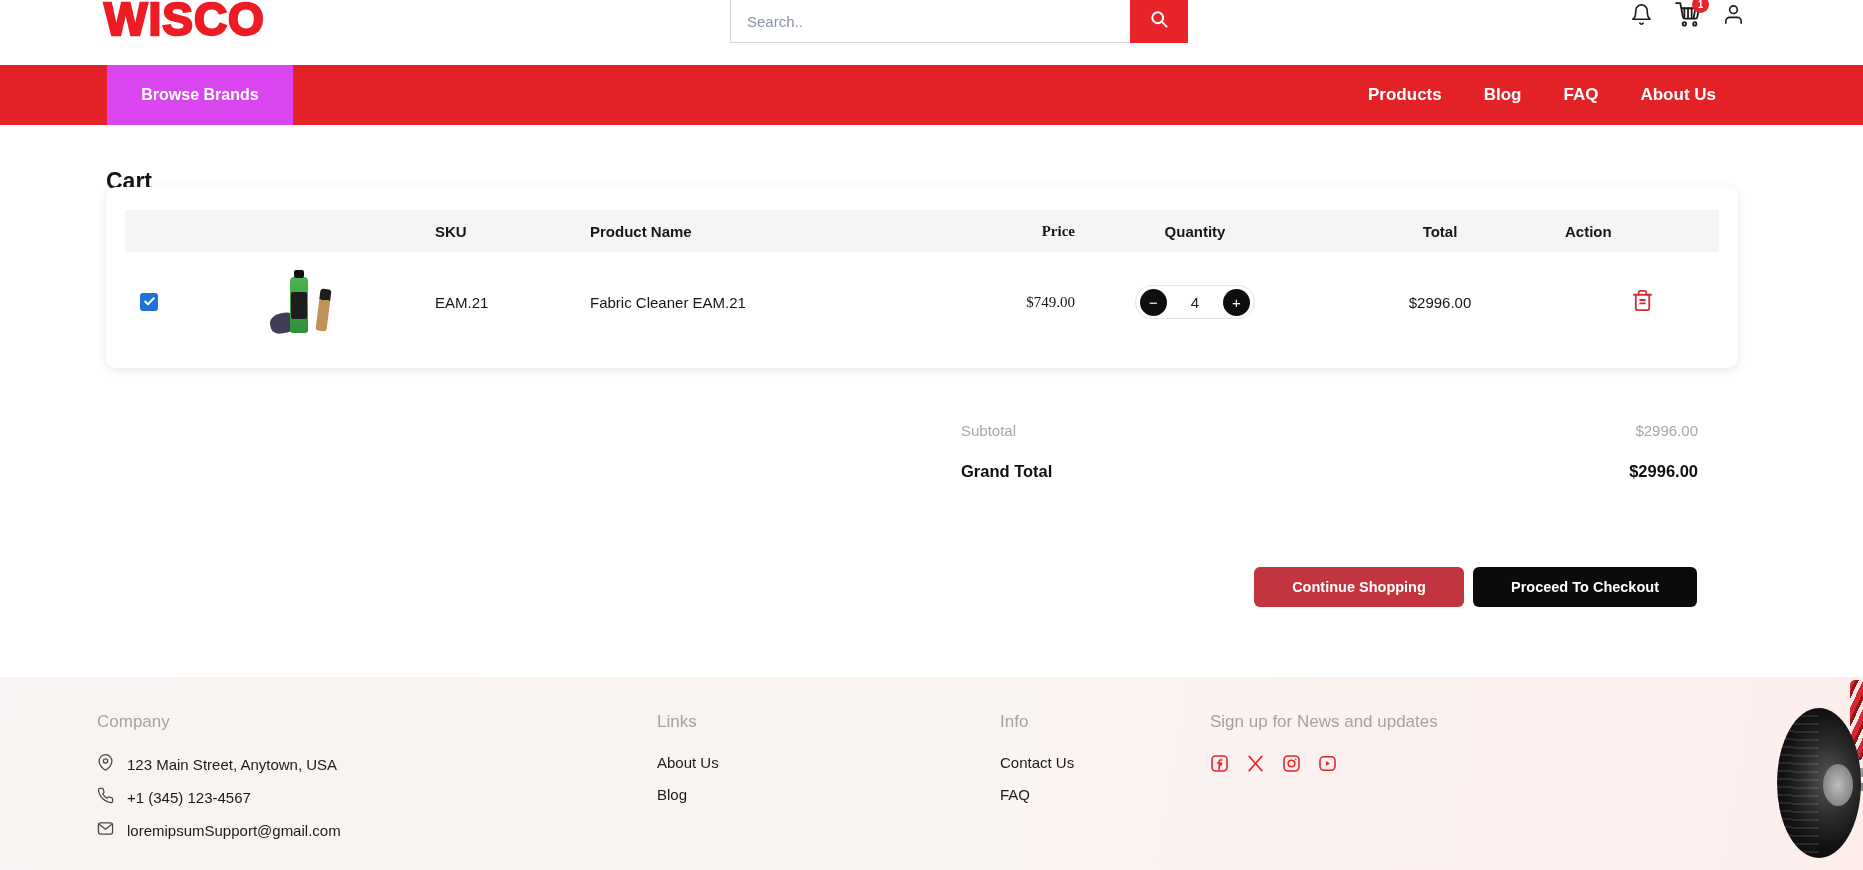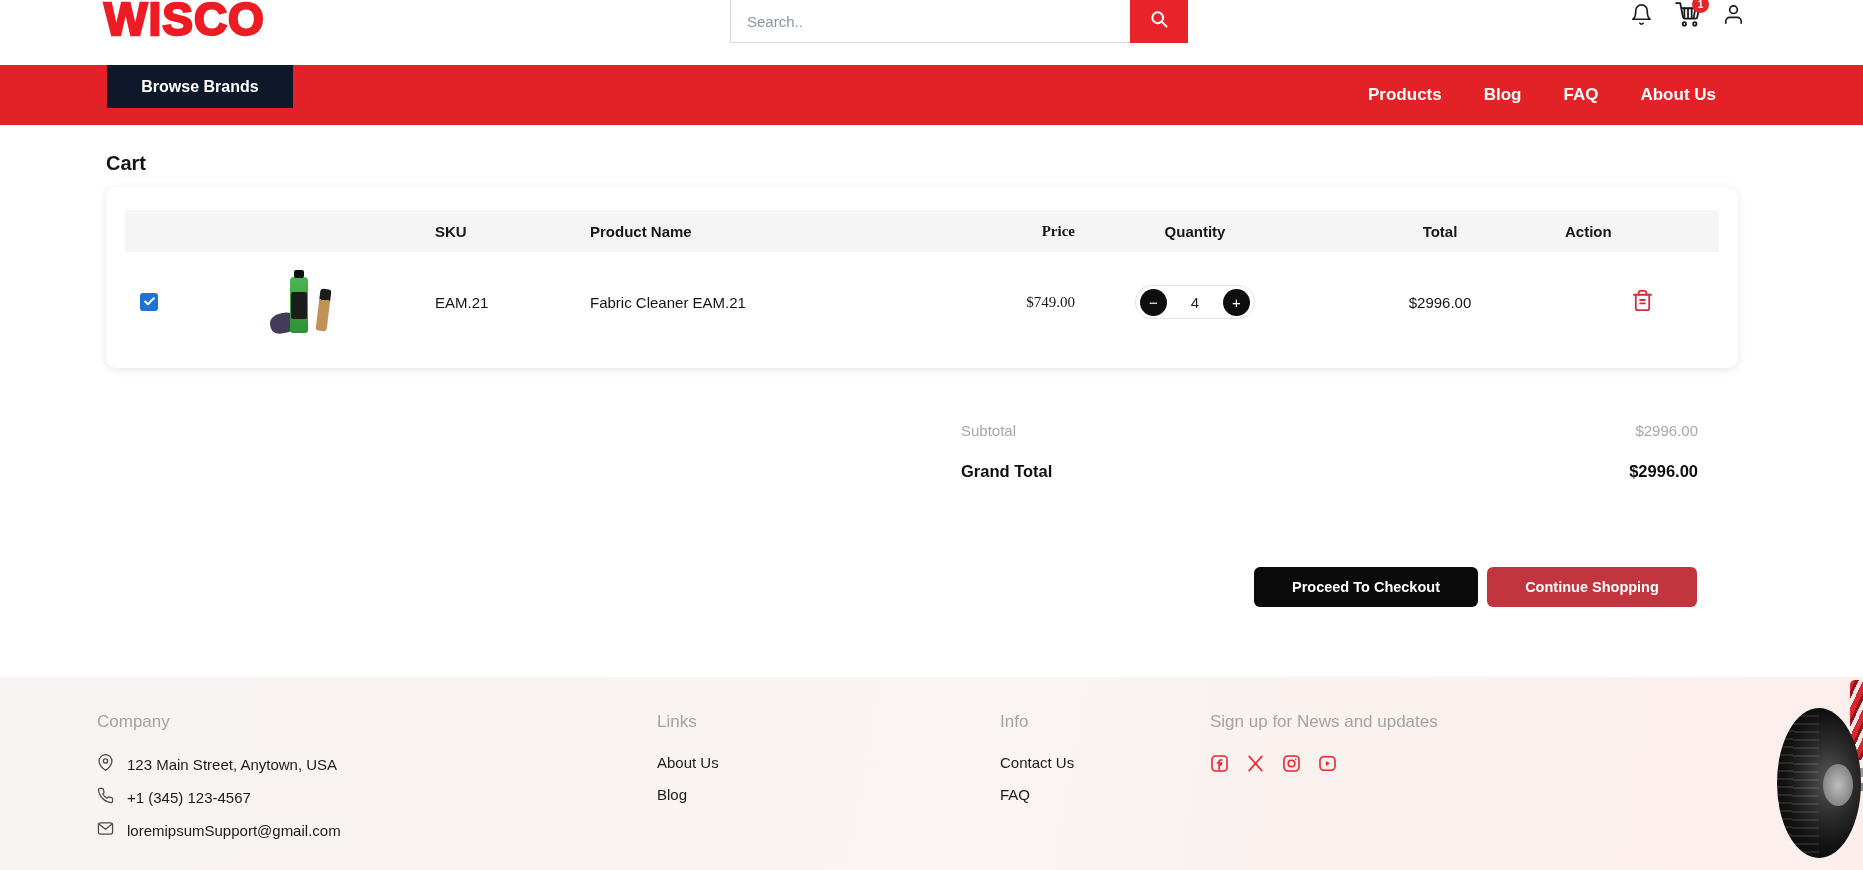--- a/index.html
+++ b/index.html
@@ -27,29 +27,29 @@
   .hicon { position:relative; width:24px; height:26px; display:flex; align-items:center; justify-content:center; cursor:pointer; }
   .badge {
     position:absolute; top:-7px; right:-10px; width:17px; height:17px; border-radius:50%;
     background:#e8232a; color:#fff; font-size:10px; font-weight:bold;
     display:flex; align-items:center; justify-content:center;
   }
 
   
   .navbar { position:absolute; top:65px; left:0; right:0; height:60px; background:#e32227; }
   .browse-btn {
-    position:absolute; left:107px; top:0; width:186px; height:43px; background:#0f172a;
+    position:absolute; left:107px; top:0; width:186px; height:60px; background:#d946ef;
     color:#fff; border:none; font-weight:bold; font-size:16px; cursor:pointer;
     font-family:"Liberation Sans", sans-serif;
   }
   .nav-links { position:absolute; right:147px; top:0; height:60px; display:flex; gap:42px; align-items:center; }
   .nav-links a { color:#fff; font-weight:bold; font-size:17px; text-decoration:none; cursor:pointer; }
 
   
-  .cart-title { position:absolute; left:106px; top:152px; font-size:20px; font-weight:bold; }
+  .cart-title { position:absolute; left:106px; top:168px; font-size:23px; font-weight:bold; }
   .cart-card {
     position:absolute; left:106px; top:187px; width:1632px; height:181px;
     background:#fff; border-radius:10px; box-shadow:0 2px 10px rgba(0,0,0,.10);
   }
   .thead {
     margin:23px 19px 0 19px; height:42px; background:#f5f5f6; display:flex; align-items:center;
     font-weight:bold; font-size:15px; color:#171717;
   }
   .trow { margin:0 19px; height:100px; display:flex; align-items:center; font-size:15px; }
   .c1 { width:120px; padding-left:15px; }
@@ -259,22 +259,22 @@
     <span>Subtotal</span>
     <span>$2996.00</span>
   </div>
   <div class="pay-row strong">
     <span>Grand Total</span>
     <span>$2996.00</span>
   </div>
 </section>
 
 <div class="cta-row">
+  <button class="btn btn-red">Continue Shopping</button>
   <button class="btn btn-black">Proceed To Checkout</button>
-  <button class="btn btn-red">Continue Shopping</button>
 </div>
 
 <footer>
 
   <div class="fcol fcol-company">
     <div class="fhead">Company</div>
     <div class="contact-item">
       <span>
         <svg width="17" height="17" viewBox="0 0 24 24" fill="none" stroke="#4a4a4a" stroke-width="1.8" stroke-linecap="round" stroke-linejoin="round">
           <path d="M21 10c0 7-9 13-9 13s-9-6-9-13a9 9 0 0 1 18 0z"></path>

